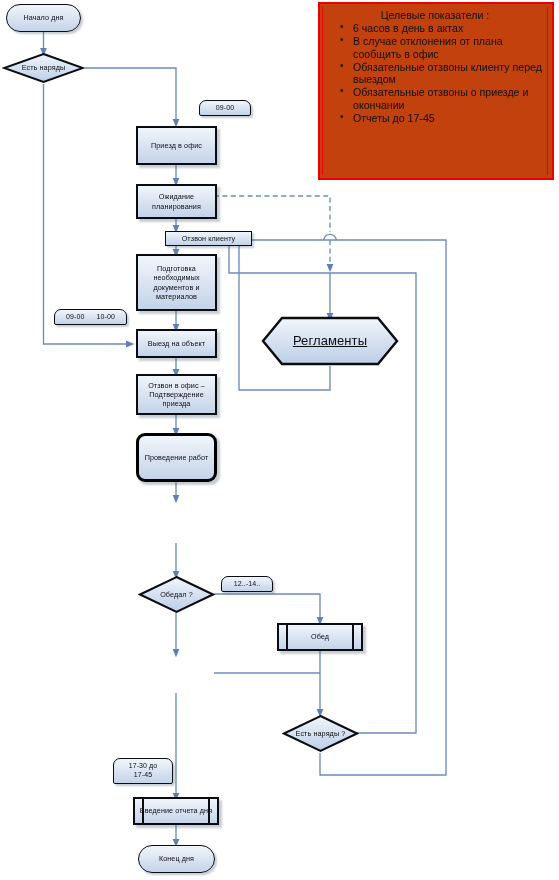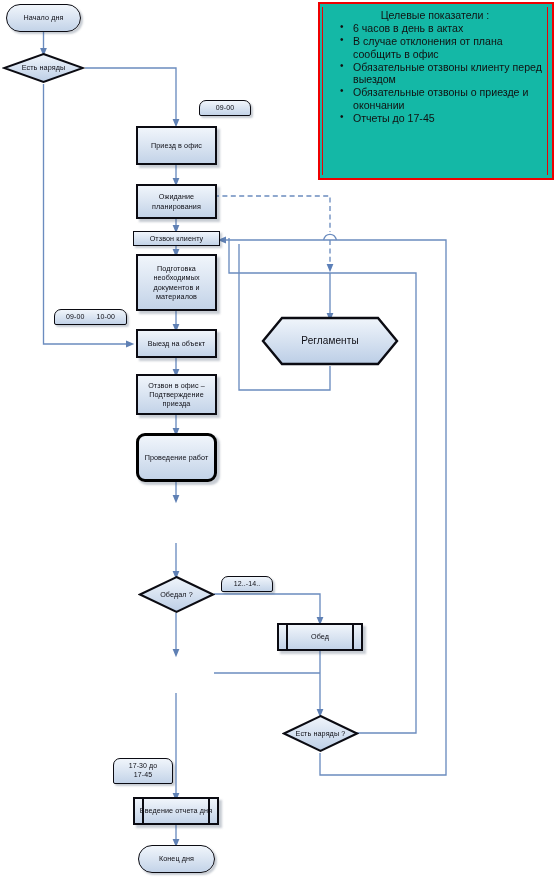--- a/index.html
+++ b/index.html
@@ -48,20 +48,21 @@
   }
   
   .n-proc {
     border: 2.1px solid #0b0b12;
     box-shadow: 2.5px 2.5px 2px rgba(70,85,110,.30);
   }
   
   .n-proc-thin {
     border: 1.8px solid #0b0b12;
     box-shadow: 2px 2px 2px rgba(70,85,110,.30);
+    margin-left: 32px;
   }
   
   .n-heavy {
     border: 3.4px solid #000000;
     border-radius: 9px;
     box-shadow: 2.5px 2.5px 2px rgba(70,85,110,.30);
   }
   
   .n-pre {
     border: 2.1px solid #0b0b12;
@@ -102,43 +103,44 @@
     box-shadow: none;
   }
   .n-hex .hex-shape {
     position: absolute;
     left: 0; top: 0;
     width: 100%; height: 100%;
   }
   .n-hex .hex-label {
     position: relative;
     z-index: 2;
-    font-size: 10px;
+    font-size: 13px;
     color: #0d0d14;
+    text-decoration: underline;
   }
   
   .n-note {
     border: 1.7px solid #0b0b12;
     border-radius: 7px 7px 2px 2px;
     box-shadow: 2px 2px 2px rgba(70,85,110,.30);
     font-size: 7px;
     z-index: 4;
   }
   .n-note .two { display: flex; gap: 8px; }
 
   
   #targets {
     position: absolute;
     left: 318px;
     top: 2px;
     width: 236px;
     height: 178px;
     box-sizing: border-box;
     border: 2.2px solid #ef0000;
-    background: #14b8a6;
+    background: #c2410c;
     padding: 3px 4px 3px 2px;
     z-index: 5;
   }
   #targets .inner {
     border-left: 1.6px solid #ef0000;
     border-right: 1.6px solid #ef0000;
     height: 100%;
     box-sizing: border-box;
     padding: 1px 4px 0 4px;
   }

